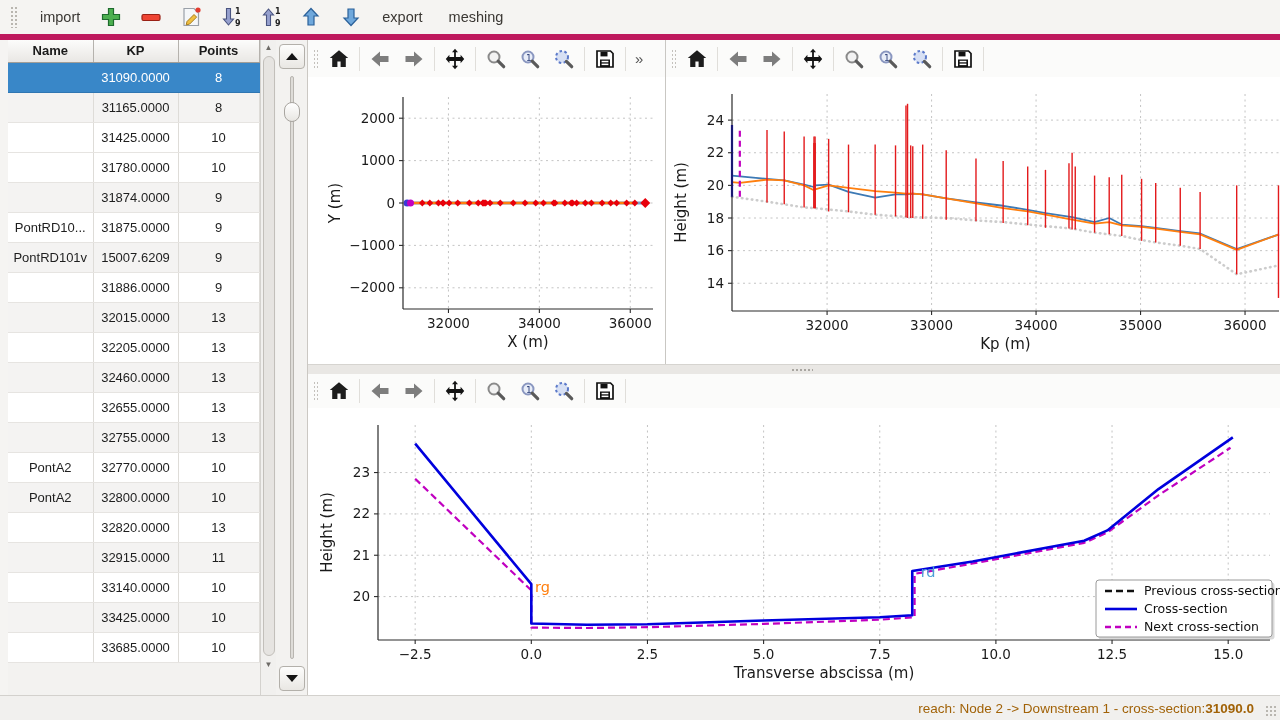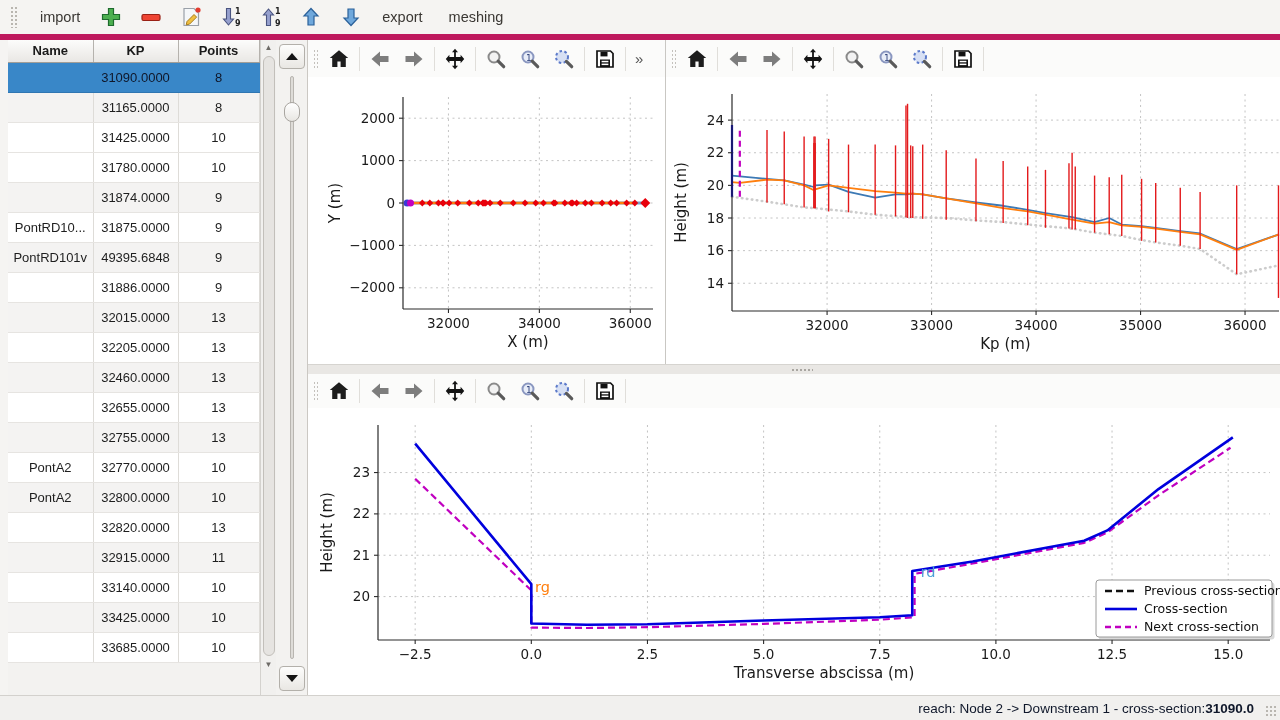--- a/index.html
+++ b/index.html
@@ -27,21 +27,21 @@
   .table-wrap { width:268px; flex:none; display:flex; background:#f3f2f0;margin-left:8px; }
   .xs-table { width:251px; border-collapse:collapse; font-size:13px;
     background:#fff; table-layout:fixed; align-self:flex-start; }
   .xs-table th { height:22px; font-weight:bold; color:#1a1a1a;
     background:linear-gradient(#fcfcfb,#e9e7e4);
     border-right:1px solid #b5b2ad; border-bottom:1px solid #a19e98; }
   .xs-table td { height:30px; text-align:center; color:#1e1e1e;
     border-right:1px solid #dedcd8; border-bottom:1px solid #e6e4e1;
     overflow:hidden; white-space:nowrap; }
   .xs-table tr.alt td { background:#f4f3f2; }
-  .xs-table tr.selected td { background:#3987c8; color:#0f172a;
+  .xs-table tr.selected td { background:#3987c8; color:#ffffff;
     border-right-color:#3987c8; border-bottom-color:#2f76b2; }
   .col-name{width:85px}.col-kp{width:85px}.col-points{width:81px}
 
   
   .tscroll { width:17px; height:655px; background:#f1f0ee;
     border-left:1px solid #d4d2ce; position:relative; }
   .tscroll .arr { position:absolute; left:0; width:16px; text-align:center;
     font-size:8px; color:#6d6a66; }
   .tscroll .arr.up{ top:3px } .tscroll .arr.down{ bottom:26px }
   .tscroll .thumb { position:absolute; left:2px; top:16px; width:12px;
@@ -90,21 +90,21 @@
     background-size:4px 4px; }
 
   .panel-bottom { flex:1; min-height:0; }
   svg.chart { display:block; background:#fff; }
   svg text { font-family:"DejaVu Sans", sans-serif; }
 
   
   .statusbar { height:25px; flex:none; background:#f1f0ee;
     border-top:1px solid #d3d1cd; display:flex; align-items:center;
     justify-content:flex-end; padding-right:26px; font-size:13.5px;
-    color:#0f172a; position:relative; }
+    color:#a16207; position:relative; }
   .statusbar b { font-weight:bold; }
   .sgrip { position:absolute; right:3px; bottom:3px; width:12px; height:12px;
     background-image:radial-gradient(circle,#b9b6b0 1px,transparent 1.2px);
     background-size:4px 4px; }
 </style>
 </head>
 <body>
 
 <div class="app">
 
@@ -200,21 +200,21 @@
               <td>31874.0000</td>
               <td>9</td>
             </tr>
             <tr class="">
               <td>PontRD10...</td>
               <td>31875.0000</td>
               <td>9</td>
             </tr>
             <tr class="alt">
               <td>PontRD101v</td>
-              <td>49395.6848</td>
+              <td>15007.6209</td>
               <td>9</td>
             </tr>
             <tr class="">
               <td></td>
               <td>31886.0000</td>
               <td>9</td>
             </tr>
             <tr class="alt">
               <td></td>
               <td>32015.0000</td>

